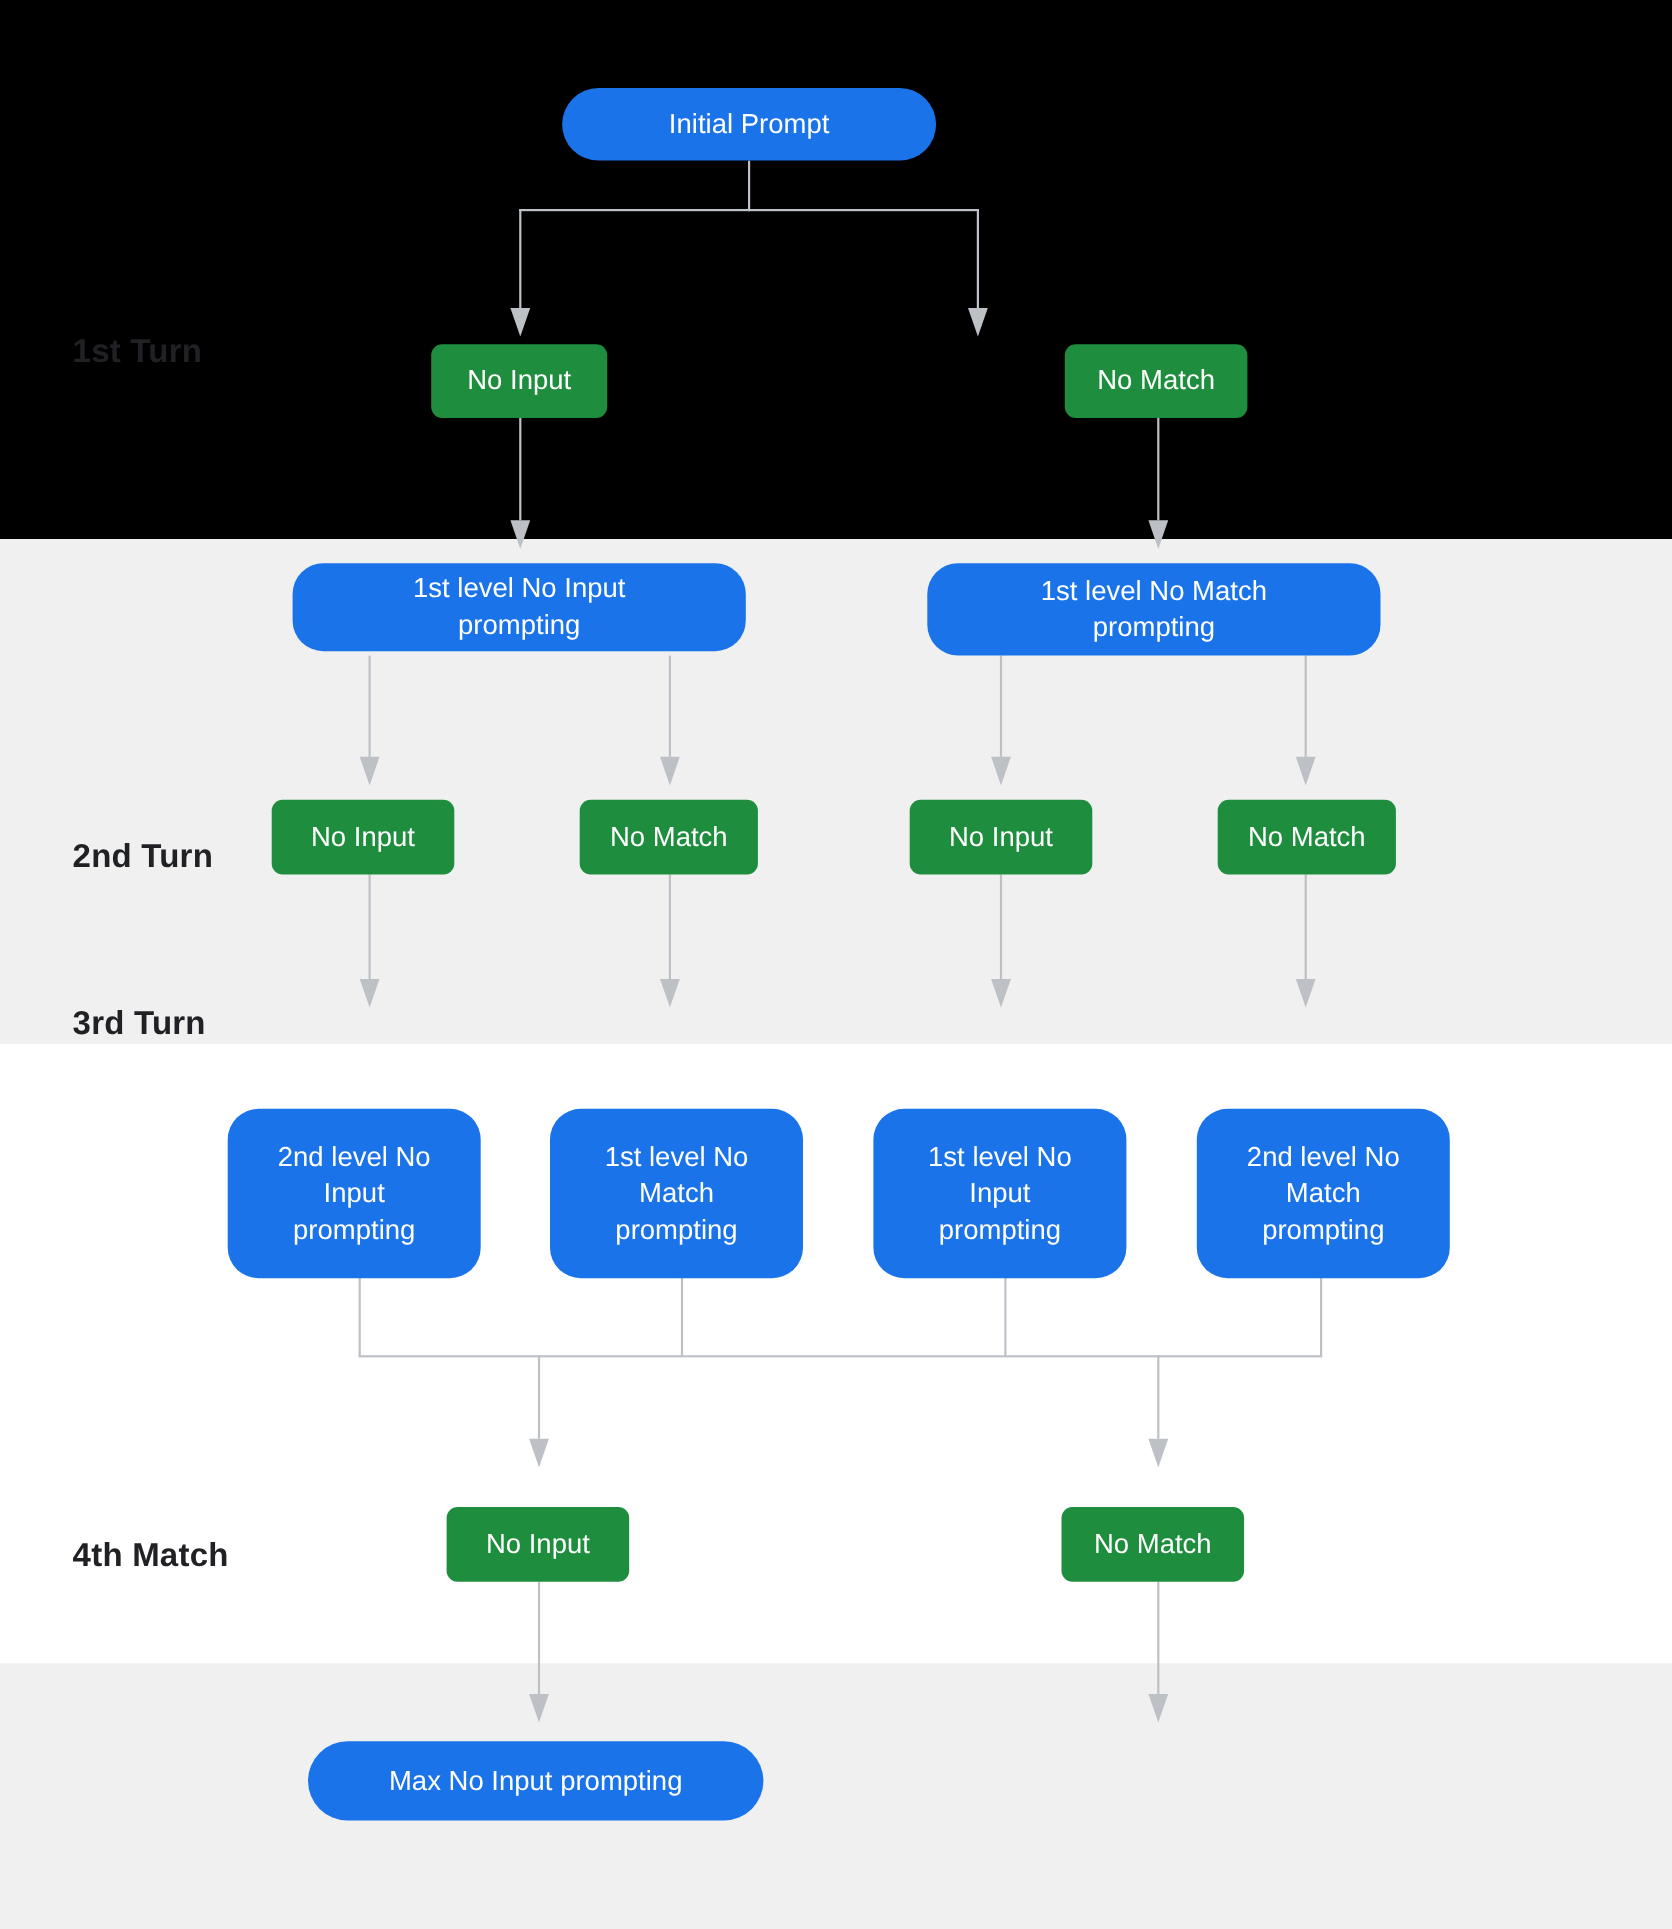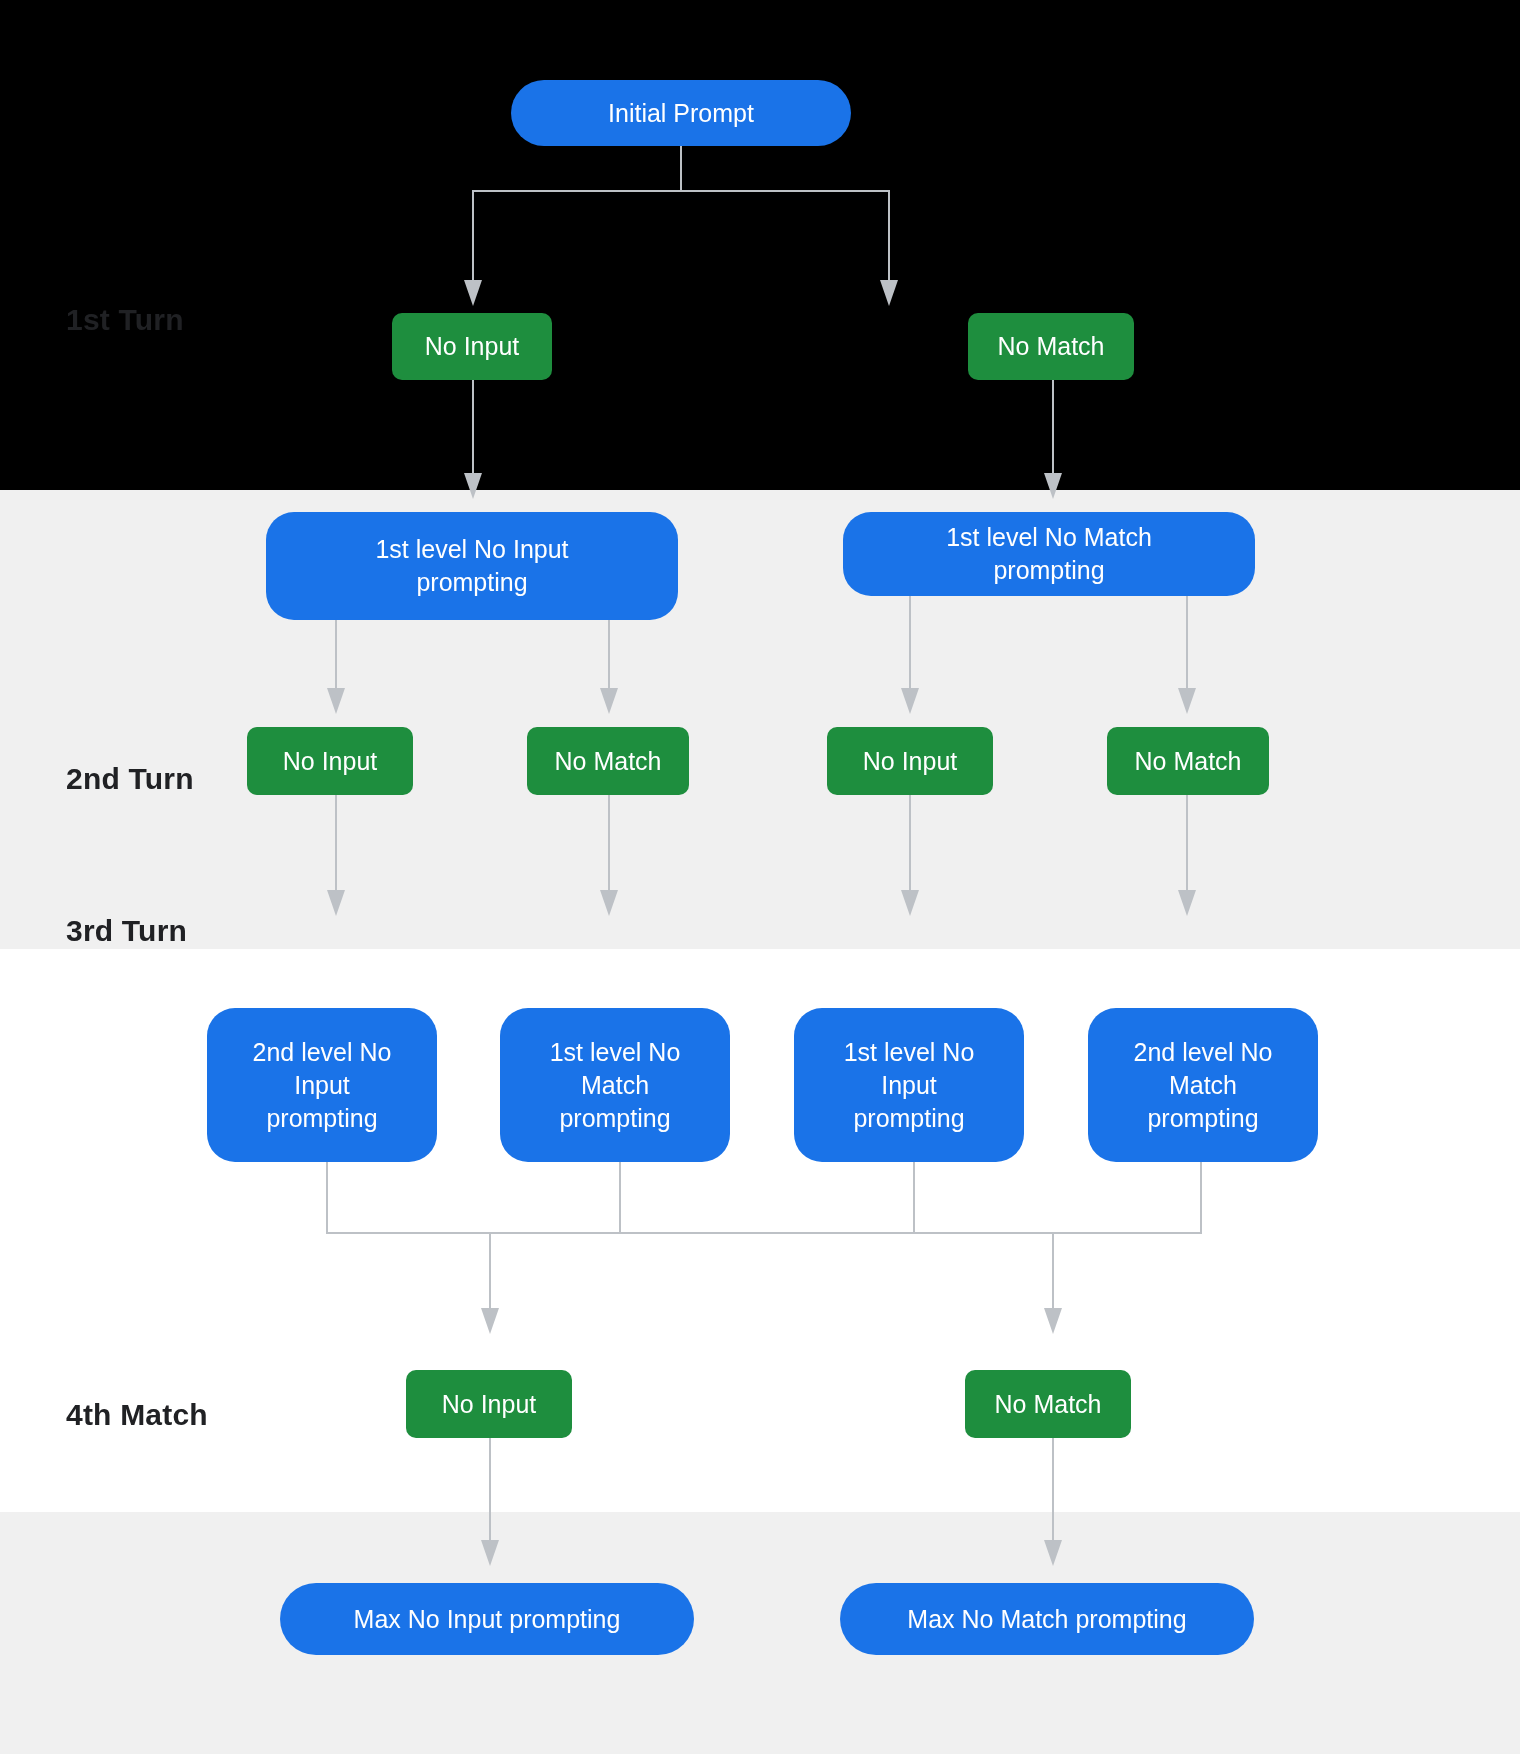--- a/index.html
+++ b/index.html
@@ -142,21 +142,21 @@
   <div class="vline" style="left:489px; top:1438px; height:102px;"></div>
   <div class="arrowhead" style="left:481px; top:1540px;"></div>
   <div class="vline" style="left:1052px; top:1438px; height:102px;"></div>
   <div class="arrowhead" style="left:1044px; top:1540px;"></div>
 
   <div class="node blue r-pill" style="left:511px; top:80px; width:340px; height:66px;">Initial Prompt</div>
 
   <div class="node green r-small" style="left:392px; top:313px; width:160px; height:67px;">No Input</div>
   <div class="node green r-small" style="left:968px; top:313px; width:166px; height:67px;">No Match</div>
 
-  <div class="node blue r-large" style="left:266px; top:512px; width:412px; height:108px;">1st level No Input
+  <div class="node blue r-large" style="left:266px; top:512px; width:412px; height:80px;">1st level No Input
 prompting</div>
   <div class="node blue r-large" style="left:843px; top:512px; width:412px; height:84px;">1st level No Match
 prompting</div>
 
   <div class="node green r-small" style="left:247px; top:727px; width:166px; height:68px;">No Input</div>
   <div class="node green r-small" style="left:527px; top:727px; width:162px; height:68px;">No Match</div>
   <div class="node green r-small" style="left:827px; top:727px; width:166px; height:68px;">No Input</div>
   <div class="node green r-small" style="left:1107px; top:727px; width:162px; height:68px;">No Match</div>
 
   <div class="node blue r-large" style="left:207px; top:1008px; width:230px; height:154px;">2nd level No
@@ -169,15 +169,14 @@
 Input
 prompting</div>
   <div class="node blue r-large" style="left:1088px; top:1008px; width:230px; height:154px;">2nd level No
 Match
 prompting</div>
 
   <div class="node green r-small" style="left:406px; top:1370px; width:166px; height:68px;">No Input</div>
   <div class="node green r-small" style="left:965px; top:1370px; width:166px; height:68px;">No Match</div>
 
   <div class="node blue r-pill" style="left:280px; top:1583px; width:414px; height:72px;">Max No Input prompting</div>
-  <div class="node blue r-pill" style="left:840px; top:1583px; width:414px; height:72px;">Max No Match prompting</div>
 
 </div>
 
 </body></html>

